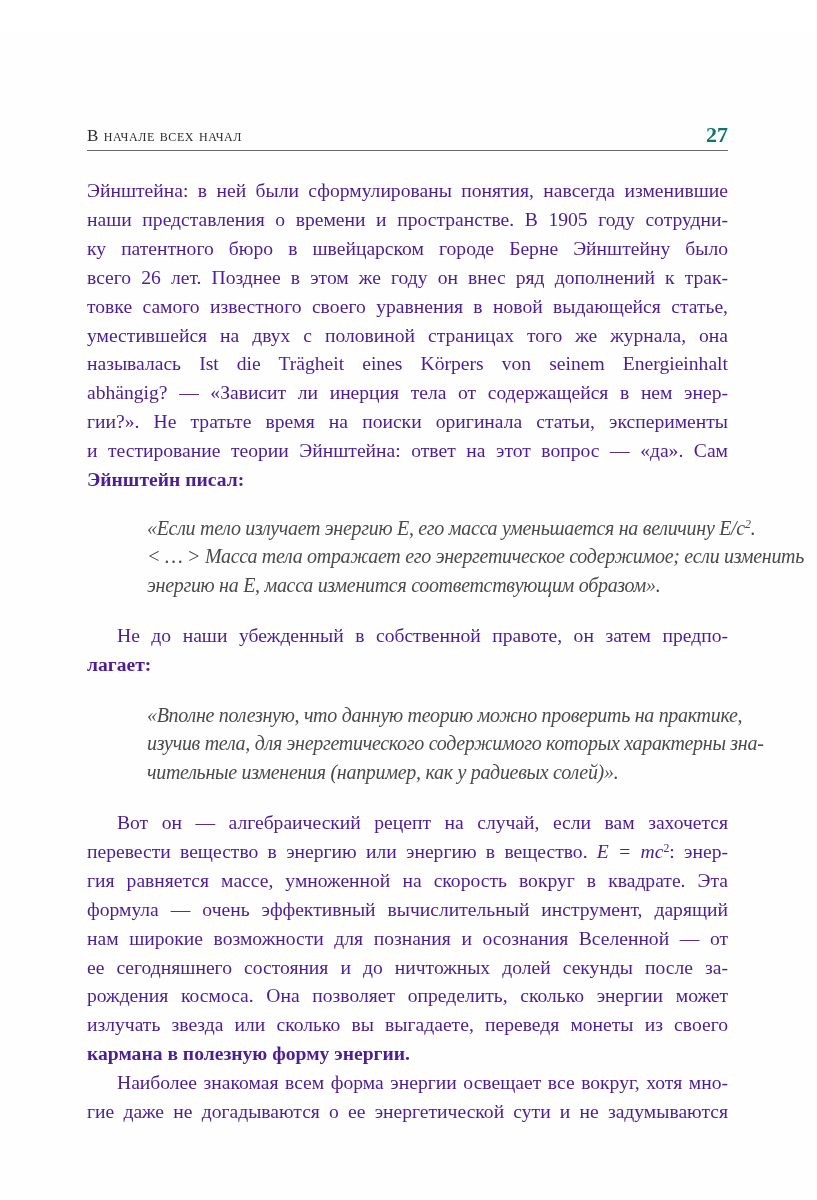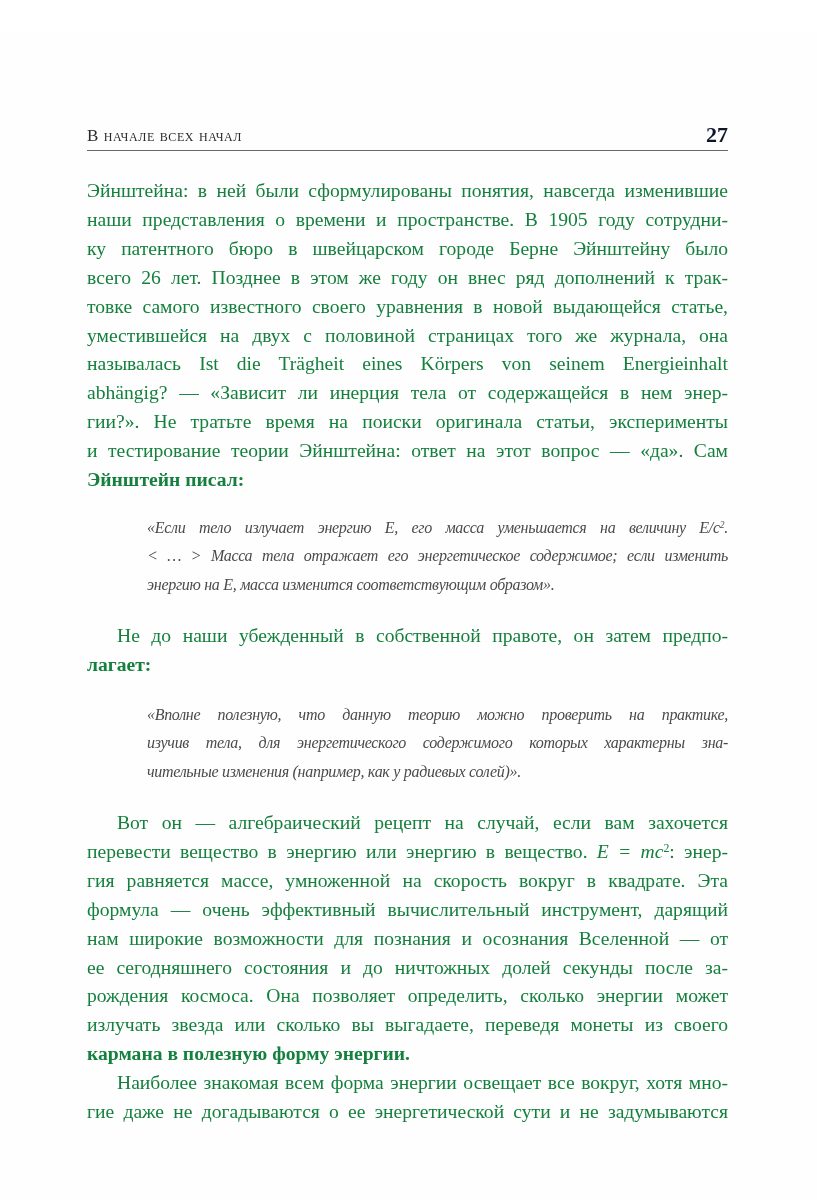--- a/index.html
+++ b/index.html
@@ -9,32 +9,32 @@
     position: absolute; left: 87px; top: 88px; width: 641px; height: 30px;
     border-bottom: 1.5px solid #6a6a6a;
   }
   .rh-title {
     position: absolute; left: 0; bottom: 4px;
     font-family: "Liberation Serif", serif; font-size: 17px; color: #2a2a2a;
     font-variant: small-caps; letter-spacing: 0.6px;
   }
   .rh-page {
     position: absolute; right: 0; bottom: 2px;
-    font-family: "Liberation Serif", serif; font-size: 22px; font-weight: bold; color: #0f172a;
+    font-family: "Liberation Serif", serif; font-size: 22px; font-weight: bold; color: #0f766e;
   }
   .line {
     position: absolute; left: 87px; width: 641px; height: 29px; line-height: 29px;
-    font-family: "Liberation Serif", serif; font-size: 19.6px; color: #15803d;
+    font-family: "Liberation Serif", serif; font-size: 19.6px; color: #4c1d95;
     white-space: nowrap; text-align: justify; text-align-last: justify;
   }
   .line.last { text-align-last: left; font-weight: bold; }
   .line.indent { left: 117px; width: 611px; }
   .q {
     position: absolute; left: 147px; width: 581px; height: 28px; line-height: 28px;
-    font-family: "Liberation Serif", serif; font-style: italic; font-size: 16px; color: #4a4a4a;
+    font-family: "Liberation Serif", serif; font-style: italic; font-size: 20px; color: #4a4a4a;
     white-space: nowrap; text-align: justify; text-align-last: justify;
     letter-spacing: -0.3px;
   }
   .q.last { text-align-last: left; }
   sup { font-size: 60%; vertical-align: 0.55em; line-height: 0; }
   i.formula { font-style: italic; }
 </style>
 </head>
 <body>
 

